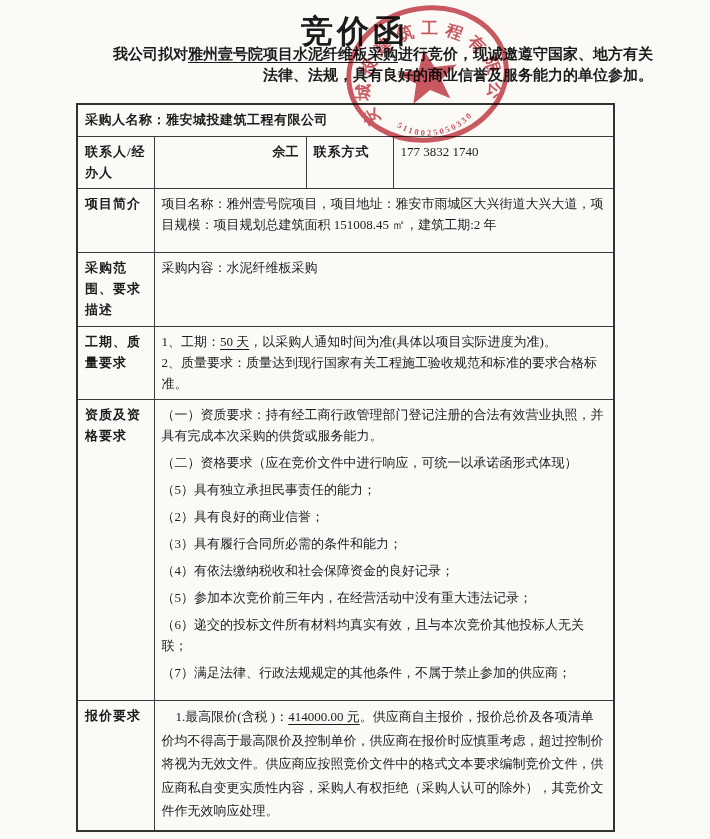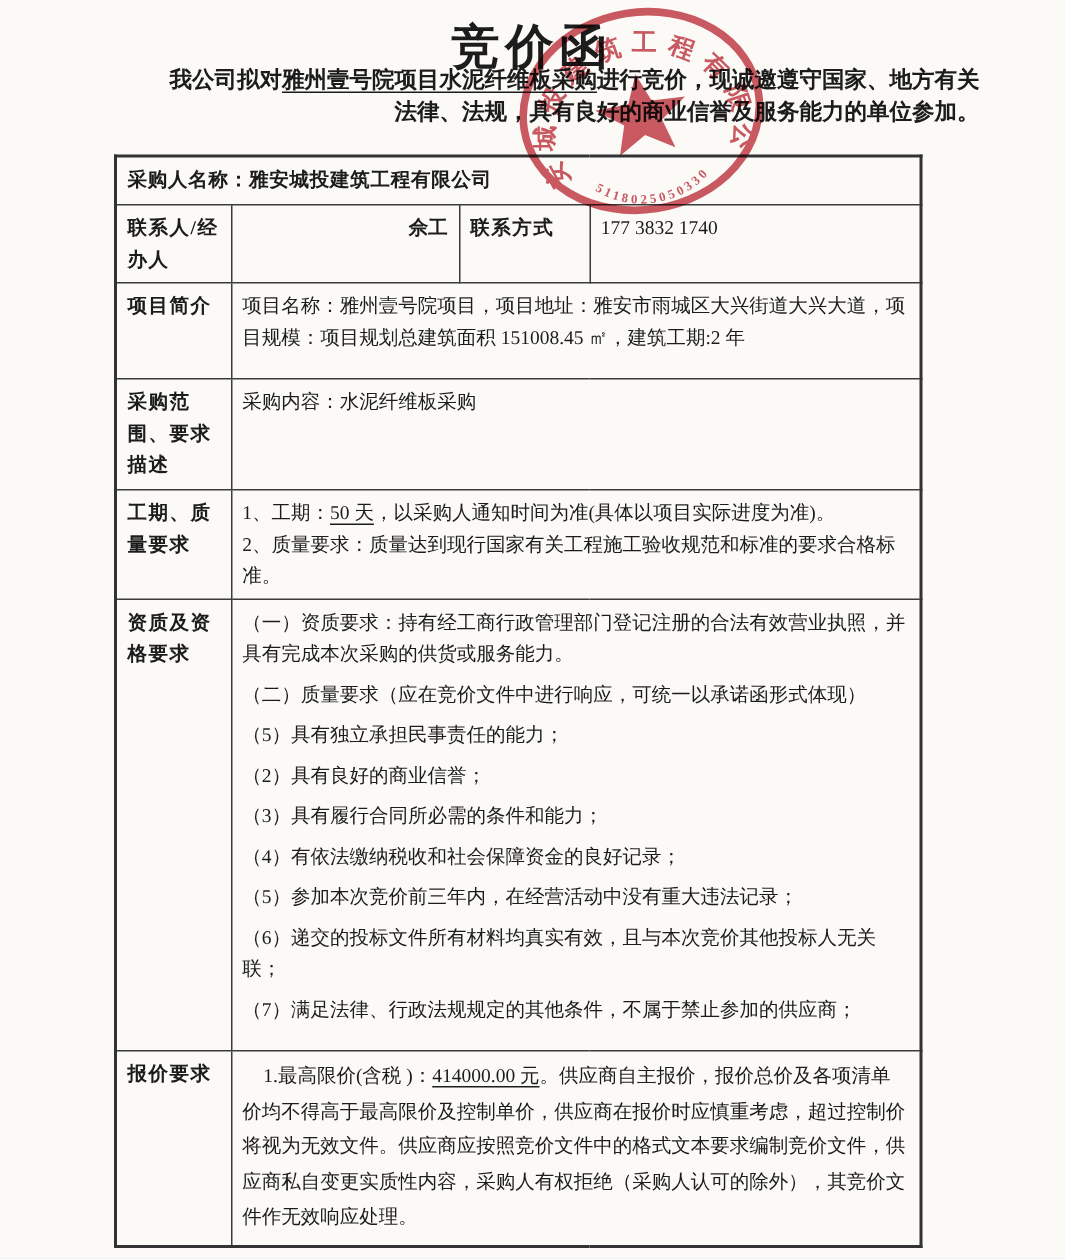--- a/index.html
+++ b/index.html
@@ -93,21 +93,21 @@
       <td class="lab lab-center">工期、质量要求</td>
       <td colspan="3" class="sched">
         <div><span>1、工期：</span><span class="u">50 天</span><span>，以采购人通知时间为准(具体以项目实际进度为准)。</span></div>
         <div>2、质量要求：质量达到现行国家有关工程施工验收规范和标准的要求合格标准。</div>
       </td>
     </tr>
     <tr style="height:281px">
       <td class="lab lab-center">资质及资格要求</td>
       <td colspan="3" class="qual">
         <div class="qual-item">（一）资质要求：持有经工商行政管理部门登记注册的合法有效营业执照，并具有完成本次采购的供货或服务能力。</div>
-        <div class="qual-item">（二）质量要求（应在竞价文件中进行响应，可统一以承诺函形式体现）</div>
+        <div class="qual-item">（二）资格要求（应在竞价文件中进行响应，可统一以承诺函形式体现）</div>
         <div class="qual-item">（5）具有独立承担民事责任的能力；</div>
         <div class="qual-item">（2）具有良好的商业信誉；</div>
         <div class="qual-item">（3）具有履行合同所必需的条件和能力；</div>
         <div class="qual-item">（4）有依法缴纳税收和社会保障资金的良好记录；</div>
         <div class="qual-item">（5）参加本次竞价前三年内，在经营活动中没有重大违法记录；</div>
         <div class="qual-item">（6）递交的投标文件所有材料均真实有效，且与本次竞价其他投标人无关联；</div>
         <div class="qual-item">（7）满足法律、行政法规规定的其他条件，不属于禁止参加的供应商；</div>
       </td>
     </tr>
     <tr style="height:114px">

